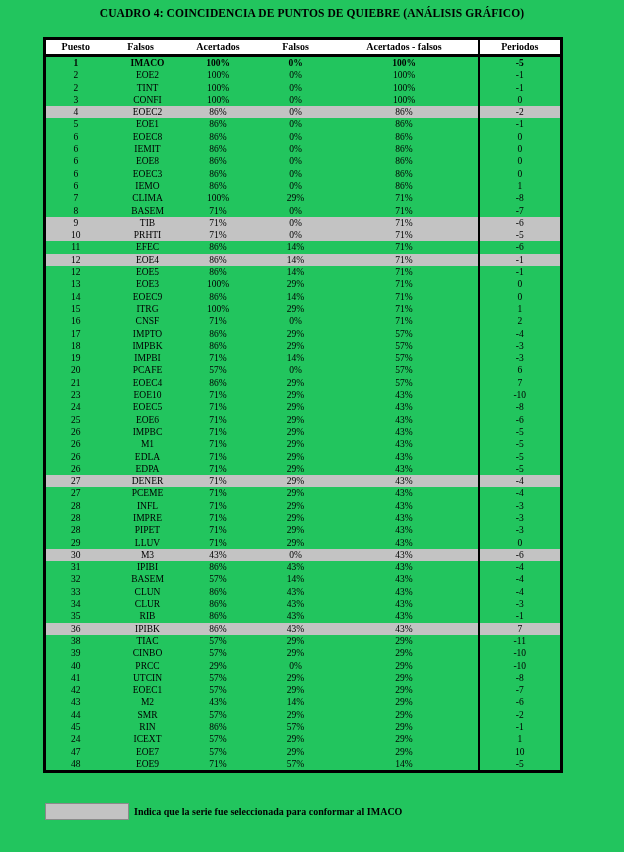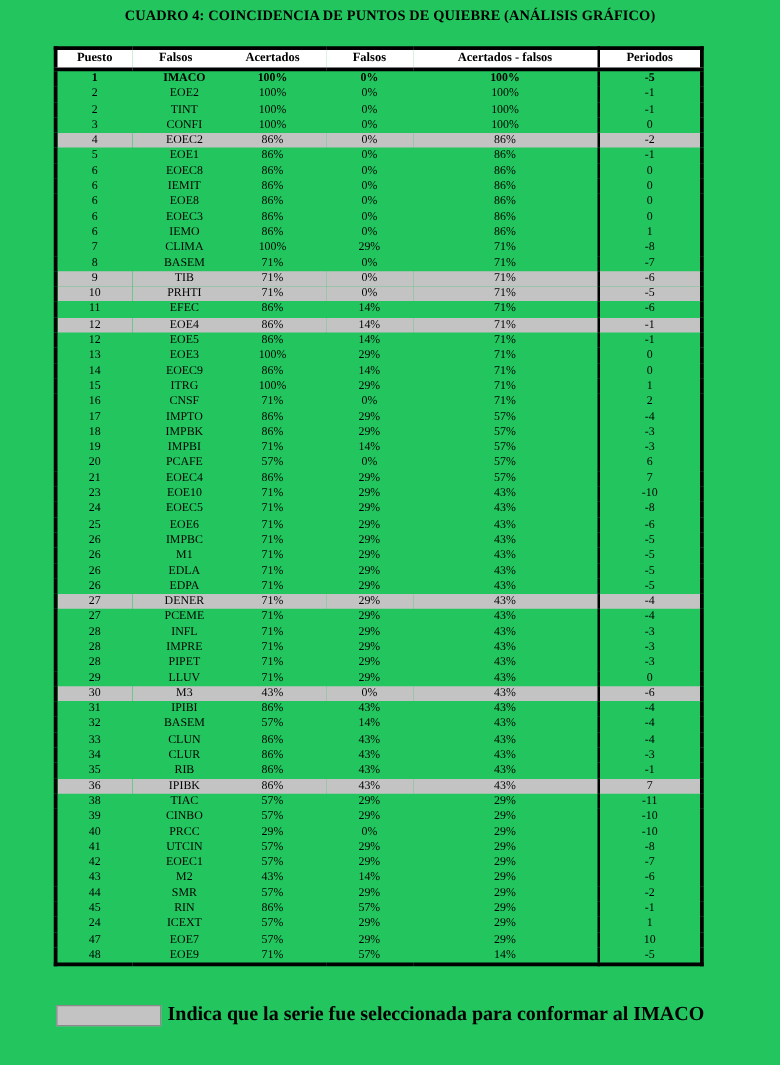--- a/index.html
+++ b/index.html
@@ -78,21 +78,21 @@
   }
   .swatch {
     width: 82px;
     height: 15px;
     background: #c3c3c3;
     border: 1px solid #8a8a8a;
     flex: 0 0 auto;
   }
   .footnote-text {
     font-weight: bold;
-    font-size: 16px;
+    font-size: 10px;
     margin-left: 5px;
     white-space: nowrap;
   }
 </style>
 </head>
 <body>
 
 <div class="page">
 
   <div class="doc-title">CUADRO 4: COINCIDENCIA DE PUNTOS DE QUIEBRE (ANÁLISIS GRÁFICO)</div>

